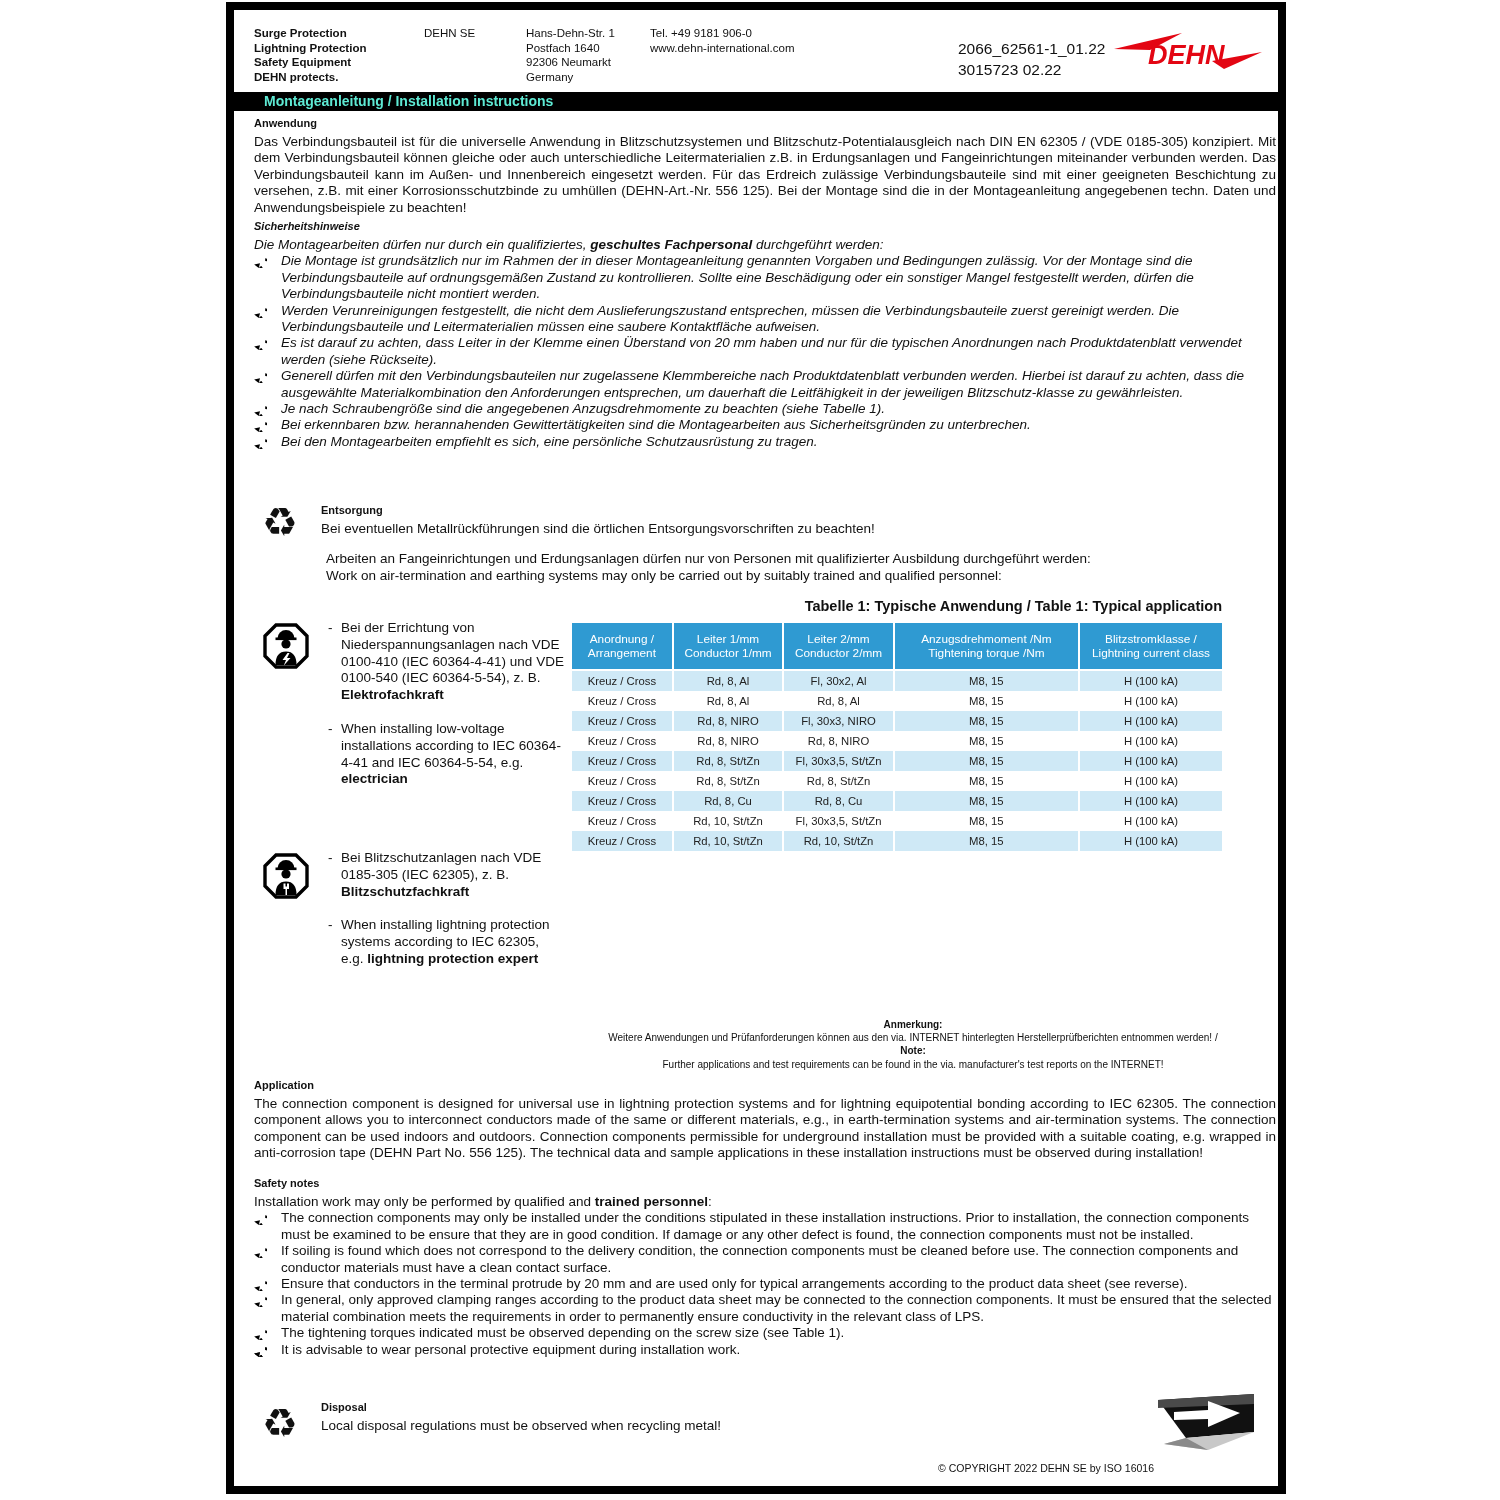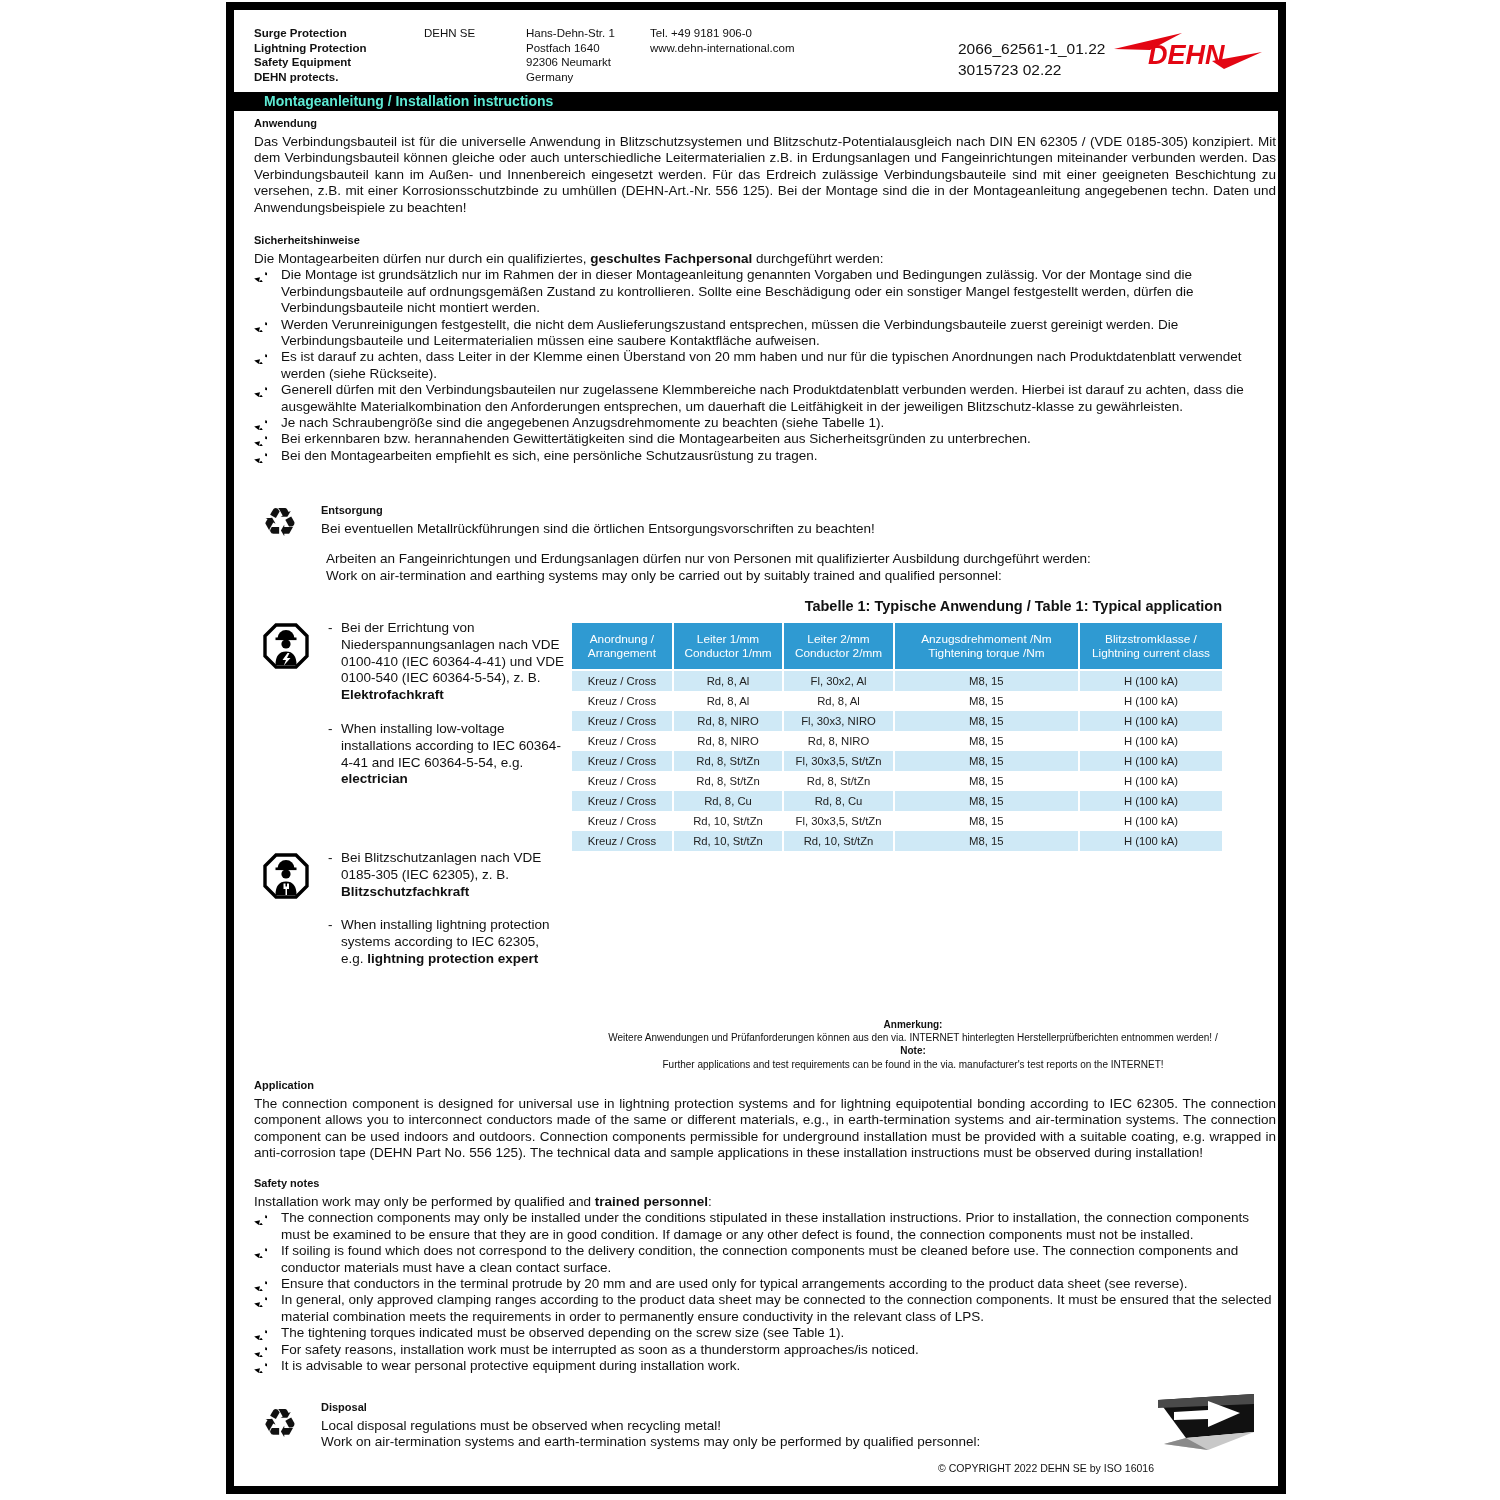--- a/index.html
+++ b/index.html
@@ -107,21 +107,21 @@
     </div>
   </div>
 
   <div class="titlebar">Montageanleitung / Installation instructions</div>
 
   <div class="sec" style="top:104px;">
     <h3>Anwendung</h3>
     <p class="just">Das Verbindungsbauteil ist für die universelle Anwendung in Blitzschutzsystemen und Blitzschutz-Potentialausgleich nach DIN EN 62305 / (VDE 0185-305) konzipiert. Mit dem Verbindungsbauteil können gleiche oder auch unterschiedliche Leitermaterialien z.B. in Erdungsanlagen und Fangeinrichtungen miteinander verbunden werden. Das Verbindungsbauteil kann im Außen- und Innenbereich eingesetzt werden. Für das Erdreich zulässige Verbindungsbauteile  sind mit einer geeigneten Beschichtung zu versehen,  z.B. mit  einer Korrosionsschutzbinde zu umhüllen (DEHN-Art.-Nr. 556 125).  Bei der Montage sind die in der Montageanleitung angegebenen techn. Daten und Anwendungsbeispiele zu beachten!</p>
   </div>
 
-  <div class="sec" style="top:221px;">
+  <div class="sec" style="top:207px;font-style:italic;">
     <h3>Sicherheitshinweise</h3>
     <p class="indent"><span>Die Montagearbeiten dürfen nur durch ein qualifiziertes, </span><span class="b">geschultes Fachpersonal</span><span> durchgeführt werden:</span></p>
     <ul class="bullets">
       <li><span class="bicon"><svg width="13" height="13" viewBox="0 0 16 16">
               <path d="M4.6 13.2 A6.3 6.3 0 1 1 4.6 2.8" fill="none" stroke="#000" stroke-width="3.1" transform="rotate(215 8 8)"></path>
               <polygon points="0.2,11.6 7.4,10.2 5.8,16" fill="#000"></polygon>
             </svg></span><span>Die Montage ist grundsätzlich nur im Rahmen der in dieser Montageanleitung genannten Vorgaben und Bedingungen zulässig. Vor der Montage sind die Verbindungsbauteile auf ordnungsgemäßen Zustand zu kontrollieren. Sollte eine Beschädigung oder ein sonstiger Mangel festgestellt werden, dürfen die Verbindungsbauteile nicht montiert werden.</span></li>
       <li><span class="bicon"><svg width="13" height="13" viewBox="0 0 16 16">
               <path d="M4.6 13.2 A6.3 6.3 0 1 1 4.6 2.8" fill="none" stroke="#000" stroke-width="3.1" transform="rotate(215 8 8)"></path>
               <polygon points="0.2,11.6 7.4,10.2 5.8,16" fill="#000"></polygon>
@@ -332,34 +332,33 @@
               <path d="M4.6 13.2 A6.3 6.3 0 1 1 4.6 2.8" fill="none" stroke="#000" stroke-width="3.1" transform="rotate(215 8 8)"></path>
               <polygon points="0.2,11.6 7.4,10.2 5.8,16" fill="#000"></polygon>
             </svg></span><span>In general, only approved clamping ranges according to the product data sheet may be connected to the connection components. It must be ensured that the selected material combination meets the requirements in order to permanently ensure conductivity in the relevant class of LPS.</span></li>
       <li><span class="bicon"><svg width="13" height="13" viewBox="0 0 16 16">
               <path d="M4.6 13.2 A6.3 6.3 0 1 1 4.6 2.8" fill="none" stroke="#000" stroke-width="3.1" transform="rotate(215 8 8)"></path>
               <polygon points="0.2,11.6 7.4,10.2 5.8,16" fill="#000"></polygon>
             </svg></span><span>The tightening torques indicated must be observed depending on the screw size (see Table 1).</span></li>
       <li><span class="bicon"><svg width="13" height="13" viewBox="0 0 16 16">
               <path d="M4.6 13.2 A6.3 6.3 0 1 1 4.6 2.8" fill="none" stroke="#000" stroke-width="3.1" transform="rotate(215 8 8)"></path>
               <polygon points="0.2,11.6 7.4,10.2 5.8,16" fill="#000"></polygon>
-            </svg></span><span>For safety reasons, installation work must be interrupted as soon as a thunderstorm approaches/is noticed.</span></li>
+            </svg></span></li>
       <li><span class="bicon"><svg width="13" height="13" viewBox="0 0 16 16">
               <path d="M4.6 13.2 A6.3 6.3 0 1 1 4.6 2.8" fill="none" stroke="#000" stroke-width="3.1" transform="rotate(215 8 8)"></path>
               <polygon points="0.2,11.6 7.4,10.2 5.8,16" fill="#000"></polygon>
             </svg></span><span>It is advisable to wear personal protective equipment during installation work.</span></li>
     </ul>
   </div>
 
   <div class="sec" style="top:1388px;">
     <span class="recycle" style="top:4px;">♻</span>
     <div class="icon-offset">
       <h3>Disposal</h3>
       <p>Local disposal regulations must be observed when recycling metal!</p>
-      <p>Work on air-termination systems and earth-termination systems may only be performed by qualified personnel:</p>
     </div>
   </div>
 
   <div class="copyright">© COPYRIGHT 2022 DEHN SE by ISO 16016</div>
 
   <div class="pageturn">
     <svg width="104" height="58" viewBox="0 0 104 58">
       <polygon points="2,8 98,2 98,40 30,46" fill="#111"></polygon>
       <polygon points="2,8 98,2 98,12 2,16" fill="#4a4a4a"></polygon>
       <polygon points="18,20 52,18 52,9 84,21 52,35 52,27 18,28" fill="#fff"></polygon>

